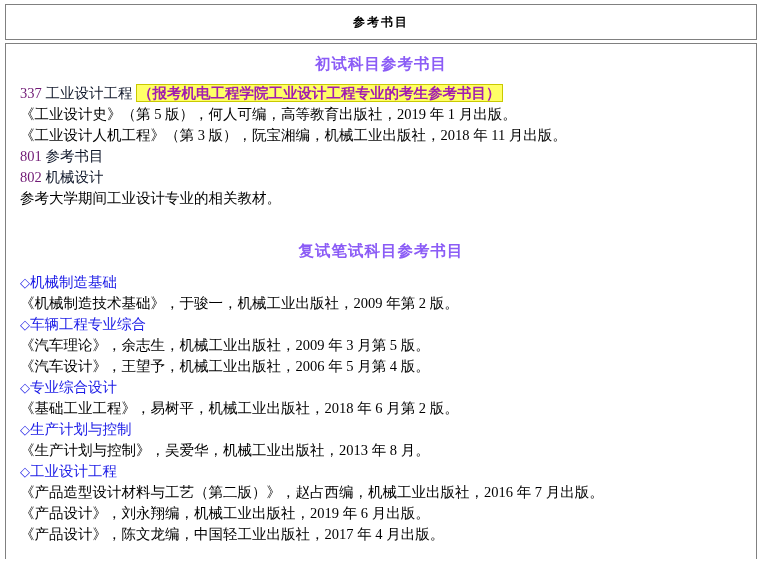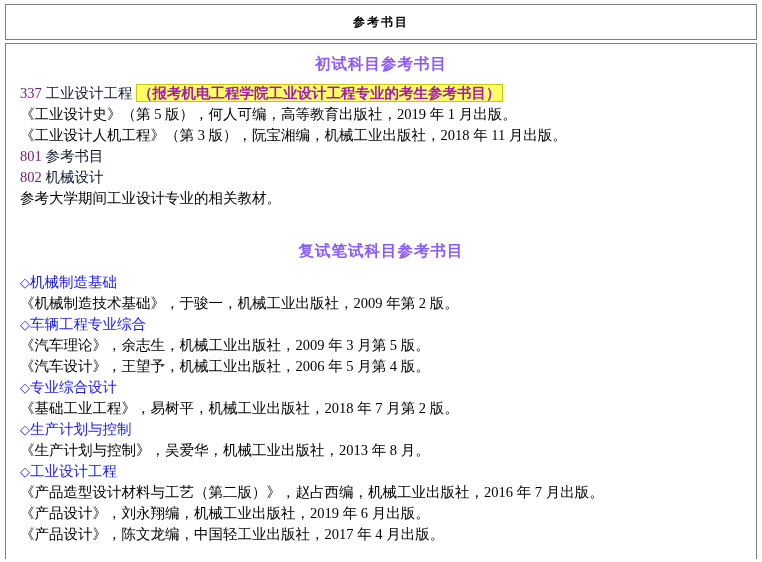--- a/index.html
+++ b/index.html
@@ -130,21 +130,21 @@
 
     <div class="subhead">
       <span class="diamond">◇</span><span>车辆工程专业综合</span>
     </div>
     <div class="line">《汽车理论》，余志生，机械工业出版社，2009 年 3 月第 5 版。</div>
     <div class="line">《汽车设计》，王望予，机械工业出版社，2006 年 5 月第 4 版。</div>
 
     <div class="subhead">
       <span class="diamond">◇</span><span>专业综合设计</span>
     </div>
-    <div class="line">《基础工业工程》，易树平，机械工业出版社，2018 年 7 月第 2 版。</div>
+    <div class="line">《基础工业工程》，易树平，机械工业出版社，2018 年 6 月第 2 版。</div>
 
     <div class="subhead">
       <span class="diamond">◇</span><span>生产计划与控制</span>
     </div>
     <div class="line">《生产计划与控制》，吴爱华，机械工业出版社，2013 年 8 月。</div>
 
     <div class="subhead">
       <span class="diamond">◇</span><span>工业设计工程</span>
     </div>
     <div class="line">《产品造型设计材料与工艺（第二版）》，赵占西编，机械工业出版社，2016 年 7 月出版。</div>

